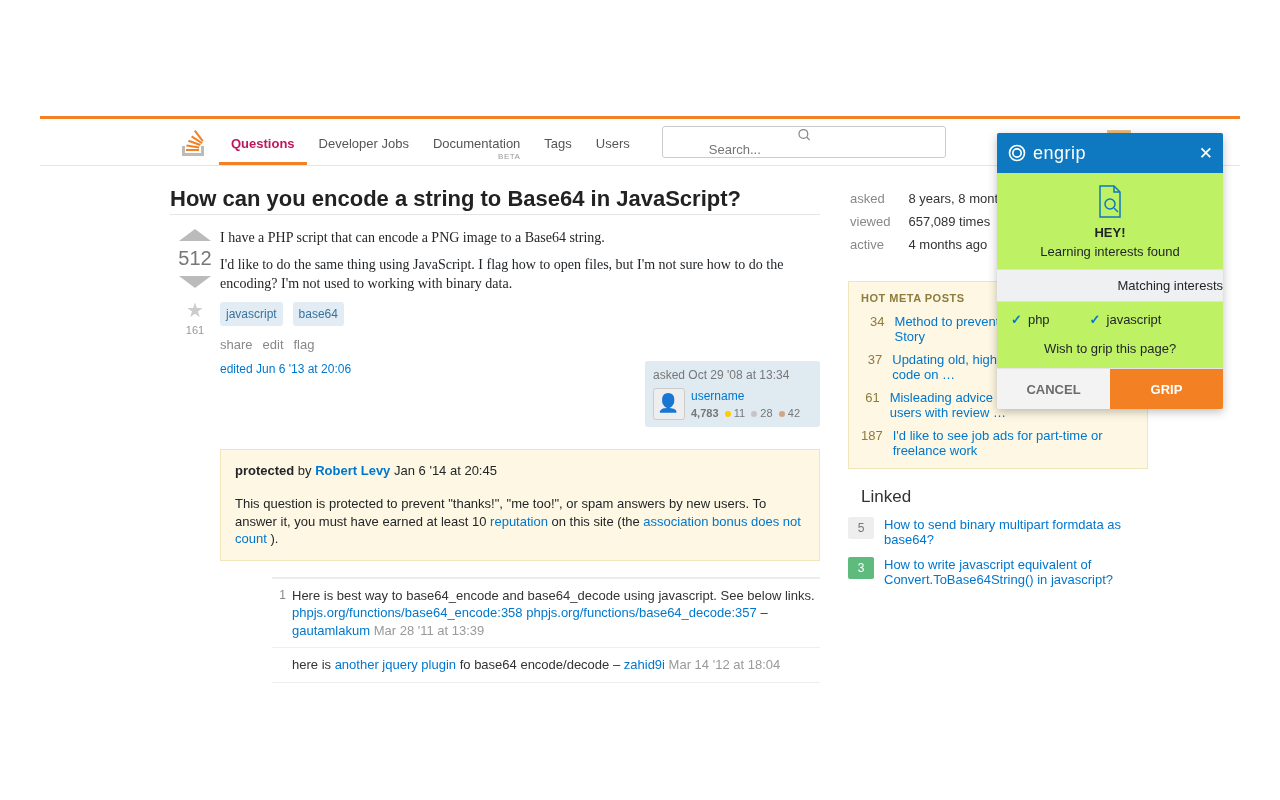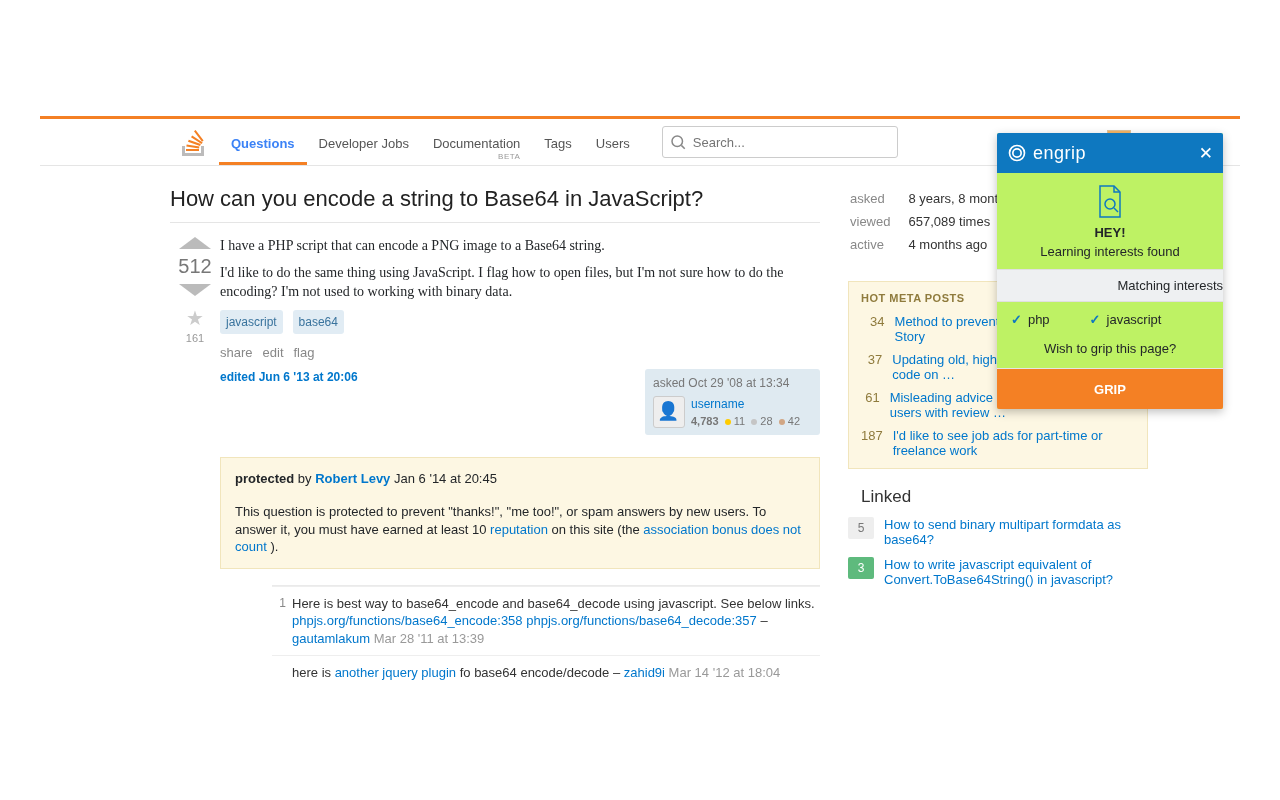--- a/index.html
+++ b/index.html
@@ -7,58 +7,58 @@
   a { color: #0077cc; text-decoration: none; cursor: pointer; }
 
   .frame { position: absolute; left: 40px; top: 116px; width: 1200px; height: 572px; border-top: 3px solid #f48024; overflow: hidden; background:#fff; }
 
   
   .topbar { display:flex; align-items:center; height:47px; border-bottom:1px solid #e5e5e5; padding:0 10px; }
   .so-logo { width:25px; height:27px; margin:0 14px 0 130px; }
   .so-logo svg { display:block; }
   .nav { display:flex; gap:0; font-size:13px; color:#555; }
   .nav-item { padding:15px 12px 13px; cursor:pointer; position:relative; }
-  .nav-item.active { color:#3b82f6; font-weight:bold; }
+  .nav-item.active { color:#be185d; font-weight:bold; }
   .nav-item.active:after { content:""; position:absolute; left:0; right:0; bottom:-1px; height:3px; background:#f48024; }
   .nav-beta { font-size:8px; color:#999; position:absolute; right:12px; bottom:3px; letter-spacing:.5px; }
-  .search { display:flex; align-items:center; width:236px; height:32px; border:1px solid #ccc; border-radius:3px; margin-left:20px; background:#fff; }
+  .search { display:flex; align-items:center; width:284px; height:32px; border:1px solid #ccc; border-radius:3px; margin-left:20px; background:#fff;flex-direction:column; }
   .search svg { margin:0 6px; }
   .search input { border:none; outline:none; font-size:13px; width:190px; background:transparent; }
   .topbar-right { margin-left:auto; display:flex; align-items:center; gap:0; padding-right:4px; }
   .rep { font-size:12px; font-weight:bold; }
   .dot { display:inline-block; width:6px; height:6px; border-radius:50%; }
   .dot.gold{ background:#ffcc00; } .dot.silver{ background:#c5c5c5; } .dot.bronze{ background:#d1a684; }
   .avatar { width:24px; height:24px; background:#f7b665; border:1px solid #e2c49b; display:inline-block; }
   .inbox-icon svg { display:block; }
   .topbar-icon { width:20px; height:20px; display:inline-block; }
 
   .content { display:flex; padding:20px 0 0 130px; }
   .main { width:650px; }
   .sidebar { width:300px; margin-left:28px; }
 
-  .title { font-size:22px; font-weight:normal; color:#222; padding-bottom:10px; border-bottom:1px solid #e5e5e5; margin-bottom:14px; }
+  .title { font-size:22px; font-weight:bold; color:#222; padding-bottom:2px; border-bottom:1px solid #e5e5e5; margin-bottom:14px; }
 
   .qrow { display:flex; }
   .votes { width:50px; text-align:center; }
   .votes .arrow-up, .votes .arrow-down { cursor:pointer; }
   .arrow-up   { width:0;height:0;border-left:16px solid transparent;border-right:16px solid transparent;border-bottom:12px solid #bbb; margin:0 auto; }
   .arrow-down { width:0;height:0;border-left:16px solid transparent;border-right:16px solid transparent;border-top:12px solid #bbb; margin:6px auto 0; }
   .score { font-size:20px; color:#777; margin-top:6px; }
   .star  { font-size:20px; color:#ccc; margin-top:10px; cursor:pointer; }
   .favs  { font-size:11px; color:#999; margin-top:2px; }
 
   .body { flex:1; font-size:14px; color:#232629; line-height:1.35; }
   .body p { margin-bottom:8px;font-family:Liberation Serif, serif; }
   .tags { margin-top:8px; }
   .tag { display:inline-block; background:#e1ecf4; color:#39739d; font-size:12px; padding:4px 6px; border-radius:3px; margin-right:6px; cursor:pointer;}
   .actions { margin-top:10px; font-size:13px; color:#888; display:flex; gap:10px; }
   .actions span { cursor:pointer; }
 
   .editinfo { display:flex; justify-content:space-between; margin-top:8px; font-size:12px; }
-  .edit-left{ color:#0077cc;font-weight:bold; }
+  .edit-left{ color:#0077cc; }
   .usercard { background:#dfeaf1; padding:6px 8px; width:175px; border-radius:3px; font-size:12px; color:#777; display:flex; gap:8px; }
   .uc-av { width:32px; height:32px; background:#eee; border-radius:3px; border:1px solid #ccc; display:flex; align-items:center; justify-content:center; color:#aaa; font-size:18px; }
   .uc-name { color:#0077cc; }
   .badges{ font-size:11px; color:#777; margin-top:2px; }
 
   .protected { background:#fdf7e3; border:1px solid #f1e5bc; padding:12px 14px; margin-top:22px; font-size:13px; }
   .protected .ptitle { font-weight:bold; }
 
   hr.sep{ border:none; border-top:1px solid #eaeaea; margin:16px 0 0 52px; }
   .comment { display:flex; font-size:13px; color:#333; padding:8px 0 8px 0; border-top:1px solid #eee; margin-left:52px; }
@@ -324,16 +324,17 @@
           <span class="chk">✓</span>
           <span>php</span>
         </div>
       <div class="mi">
           <span class="chk">✓</span>
           <span>javascript</span>
         </div>
     </div>
     <div class="grip-q">Wish to grip this page?</div>
     <div class="btns">
+      <button class="cancel">CANCEL</button>
       <button class="grip">GRIP</button>
     </div>
   </div>
 </div>
 
 </body></html>

